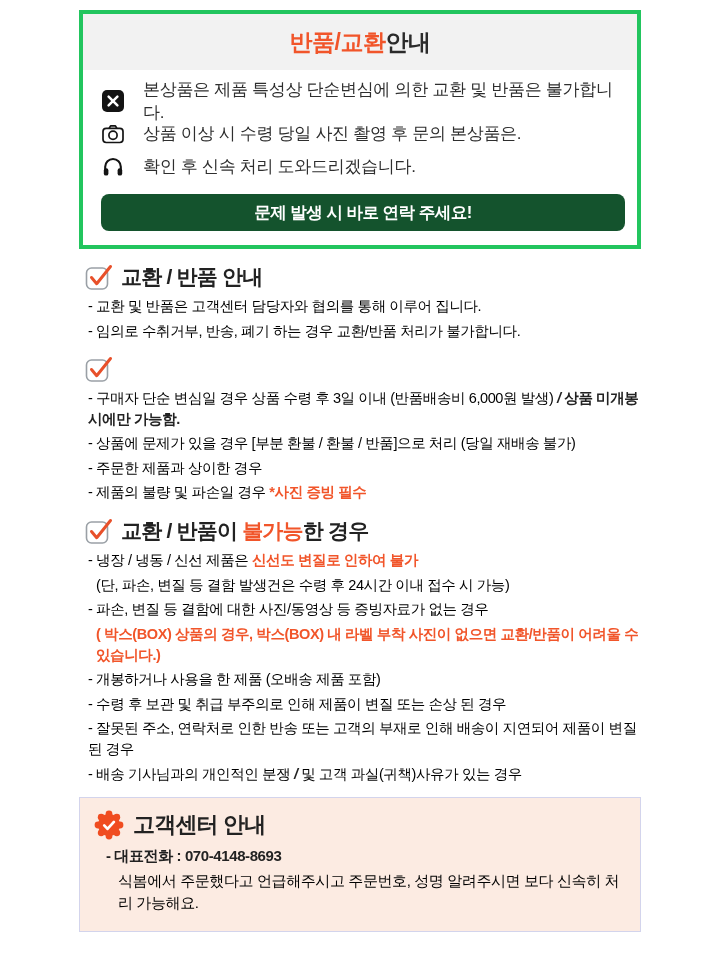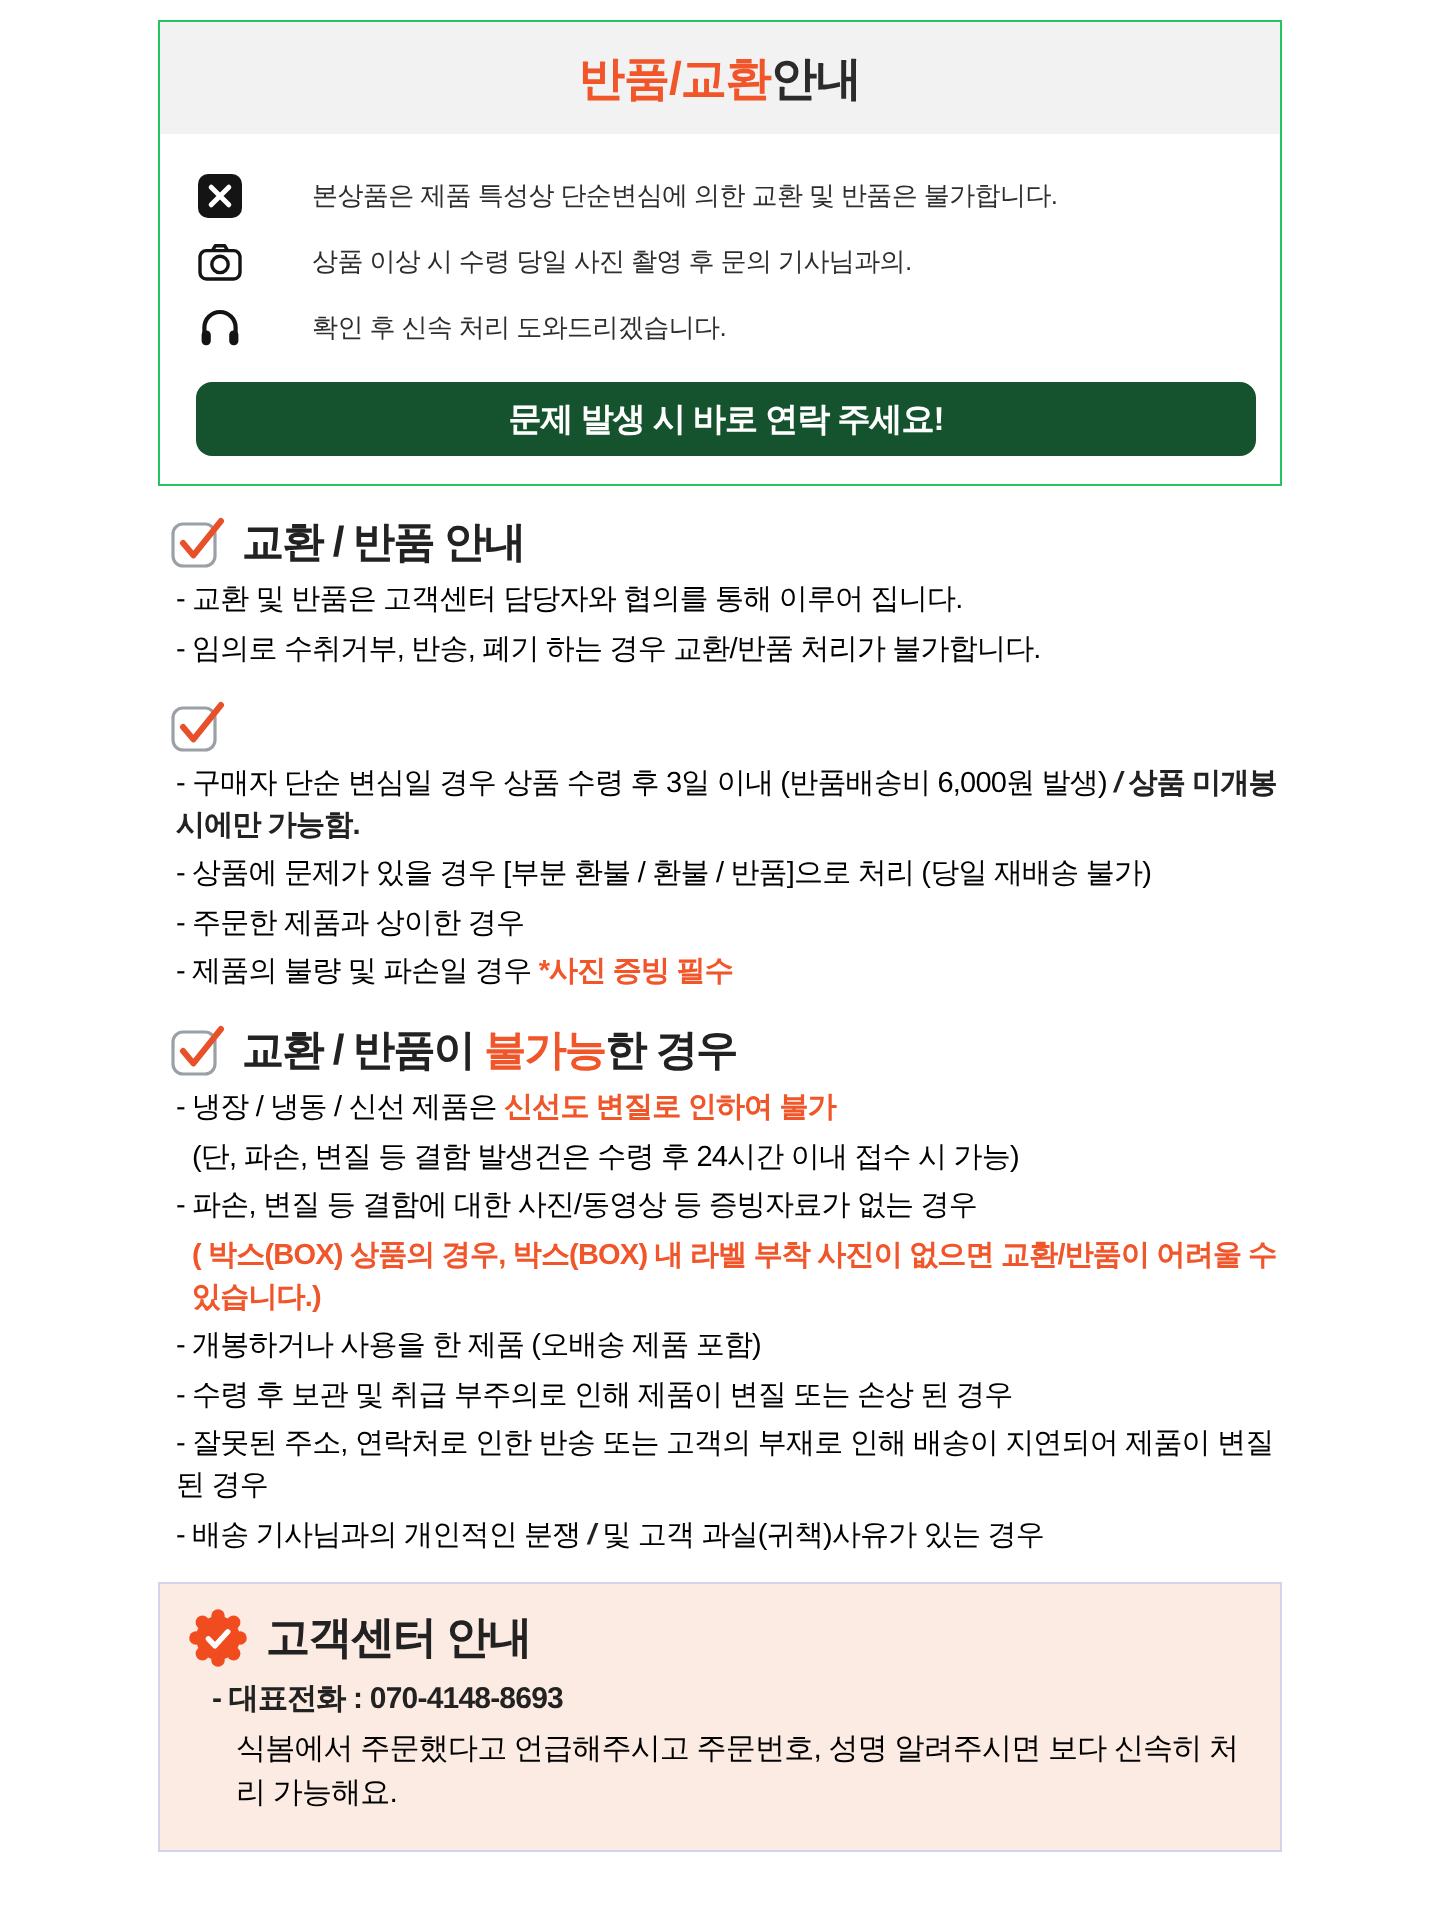--- a/index.html
+++ b/index.html
@@ -1,30 +1,30 @@
 <!DOCTYPE html>
 <html><head>
 <meta charset="utf-8">
 <style>
   * { margin:0; padding:0; box-sizing:border-box; }
   html,body { width:720px; height:960px; background:#ffffff; overflow:hidden;
               font-family:"Liberation Sans","DejaVu Sans",sans-serif; }
   .container { width:562px; margin:0 auto; padding-top:10px; }
 
   
-  .notice-card { border:1px solid #22c55e; background:#fff; }
+  .notice-card { border:4px solid #22c55e; background:#fff; }
   .title-bar { background:#f2f2f2; height:56px; display:flex; align-items:center; justify-content:center;
                font-size:23px; font-weight:700; letter-spacing:-0.5px; }
   .title-orange { color:#f1552a; }
   .title-dark { color:#2b2b2b; }
   .notice-body { padding:14px 12px 14px 18px; }
   .notice-row { display:flex; align-items:center; height:33px; }
   .notice-icon { width:26px; height:24px; flex:0 0 26px; display:flex; align-items:center; }
   .notice-icon svg { width:24px; height:24px; }
-  .notice-text { font-size:13px; color:#2e2e2e; margin-left:32px; letter-spacing:-0.3px; }
+  .notice-text { font-size:17px; color:#2e2e2e; margin-left:16px; letter-spacing:-0.3px; }
   .cta-button { display:block; width:100%; margin-top:11px; height:37px; background:#14532d;
                 border:none; border-radius:8px; color:#fff; font-size:16.5px; font-weight:700;
                 cursor:pointer; letter-spacing:-0.5px; font-family:inherit; }
 
   
   .policy-section { margin-top:14px; padding-left:6px; }
   .section-heading { display:flex; align-items:center; margin-bottom:5px;text-align:right; }
   .check-icon { width:27px; height:27px; margin-right:9px; flex:0 0 27px; }
   .check-icon svg { width:27px; height:27px; overflow:visible; }
   .heading-text { font-size:21px; font-weight:700; letter-spacing:-0.8px; }
@@ -69,21 +69,21 @@
             <span class="notice-text">본상품은 제품 특성상 단순변심에 의한 교환 및 반품은 불가합니다.</span>
           </div>
           <div class="notice-row">
             <span class="notice-icon">
               <svg viewBox="0 0 24 24" fill="none" stroke="#141414" stroke-width="1.7" stroke-linejoin="round">
                 <path d="M8.2 6.3 L9.6 3.9 h4.8 l1.4 2.4"></path>
                 <rect x="2" y="6.3" width="20" height="14.2" rx="3.2"></rect>
                 <circle cx="12" cy="13.2" r="4.1"></circle>
               </svg>
             </span>
-            <span class="notice-text">상품 이상 시 수령 당일 사진 촬영 후 문의 기사님과의.</span>
+            <span class="notice-text">상품 이상 시 수령 당일 사진 촬영 후 문의 본상품은.</span>
           </div>
           <div class="notice-row">
             <span class="notice-icon">
               <svg viewBox="0 0 24 24">
                 <path d="M4.2 15 v-3.2 a7.8 7.8 0 0 1 15.6 0 V15" stroke="#141414" stroke-width="2.1" fill="none" stroke-linecap="round"></path>
                 <rect x="2.8" y="13.2" width="4.6" height="7.4" rx="2.2" fill="#141414"></rect>
                 <rect x="16.6" y="13.2" width="4.6" height="7.4" rx="2.2" fill="#141414"></rect>
               </svg>
             </span>
             <span class="notice-text">확인 후 신속 처리 도와드리겠습니다.</span>

